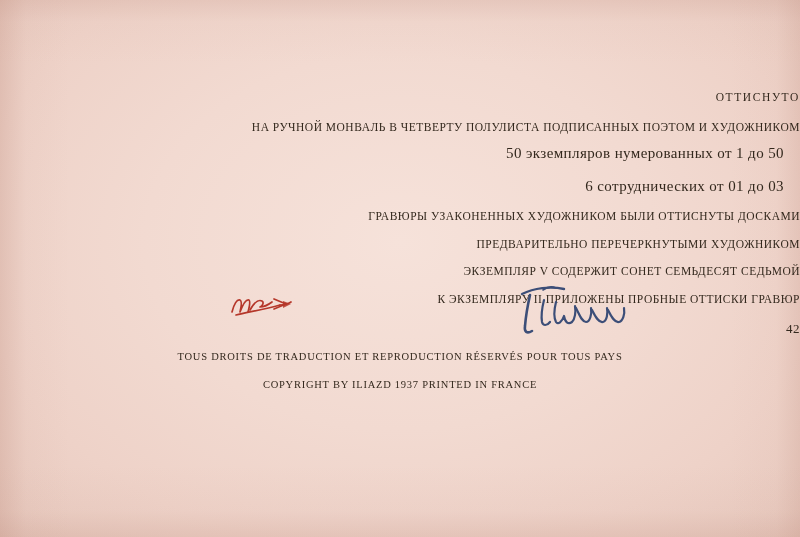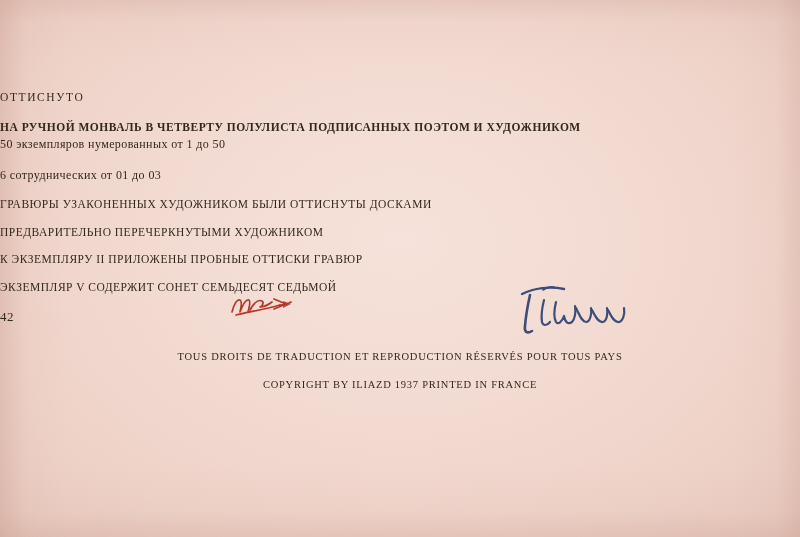--- a/index.html
+++ b/index.html
@@ -34,46 +34,45 @@
       linear-gradient(to left, rgba(190,140,125,0.22) 0px, rgba(190,140,125,0.04) 24px, rgba(255,255,255,0) 70px),
       linear-gradient(to bottom, rgba(190,140,125,0.20) 0px, rgba(190,140,125,0.04) 22px, rgba(255,255,255,0) 64px),
       linear-gradient(to top, rgba(190,140,125,0.22) 0px, rgba(190,140,125,0.05) 26px, rgba(255,255,255,0) 72px);
   }
 
   .content {
     position: absolute;
     left: 0;
     right: 0;
     top: 92px;
-    text-align: left;
+    text-align: right;
     color: #2c2218;
   }
 
   .cyr-line {
     font-family: "Liberation Serif", serif;
     font-size: 11.5px;
     letter-spacing: 0.5px;
     line-height: 1.0;
     margin: 0 0 16px 0;
     color: #33281d;
     white-space: nowrap;
   }
   .cyr-line.first {
-    margin-bottom: 4px;
-    font-weight: bold;
+    margin-bottom: 12px;
   }
   .cyr-line.title {
     letter-spacing: 1.6px;
     margin-bottom: 18px;
   }
 
   .num-line {
-    font-size: 12px;
+    font-size: 15px;
     letter-spacing: 0.4px;
-    margin: 0 4px 16px 0;
+    margin: 0 16px 16px 0;
     color: #33281d;
     white-space: nowrap;
   }
 
   .copy-number {
     font-size: 13px;
     letter-spacing: 0.5px;
     margin: 16px 0 16px 0;
     color: #33281d;
   }
@@ -126,23 +125,23 @@
     <p class="num-line">50 экземпляров нумерованных от 1 до 50</p>
 
 
     <p class="num-line">6 сотруднических от 01 до 03</p>
 
 
     <p class="cyr-line">ГРАВЮРЫ УЗАКОНЕННЫХ ХУДОЖНИКОМ БЫЛИ ОТТИСНУТЫ ДОСКАМИ</p>
 
     <p class="cyr-line">ПРЕДВАРИТЕЛЬНО ПЕРЕЧЕРКНУТЫМИ ХУДОЖНИКОМ</p>
 
+    <p class="cyr-line">ЭКЗЕМПЛЯР V СОДЕРЖИТ СОНЕТ СЕМЬДЕСЯТ СЕДЬМОЙ</p>
+
     <p class="cyr-line">К ЭКЗЕМПЛЯРУ II ПРИЛОЖЕНЫ ПРОБНЫЕ ОТТИСКИ ГРАВЮР</p>
-
-    <p class="cyr-line">ЭКЗЕМПЛЯР V СОДЕРЖИТ СОНЕТ СЕМЬДЕСЯТ СЕДЬМОЙ</p>
 
     <p class="copy-number">42</p>
   </div>
 
   <div class="red-mark">
     <svg viewBox="0 0 72 34" width="72" height="34" xmlns="http://www.w3.org/2000/svg">
       <g fill="none" stroke="#b5372a" stroke-width="1.7" stroke-linecap="round" stroke-linejoin="round">
         <path d="M4 22 C6 14, 9 9, 12 10 C14 11, 13 18, 12 22 C15 14, 18 9, 21 10 C23 12, 21 18, 20 22"></path>
         <path d="M22 20 C26 13, 30 9, 34 11 C36 12, 35 16, 32 17 C36 17, 40 15, 44 12"></path>
         <path d="M8 25 C20 22, 34 20, 52 15"></path>

